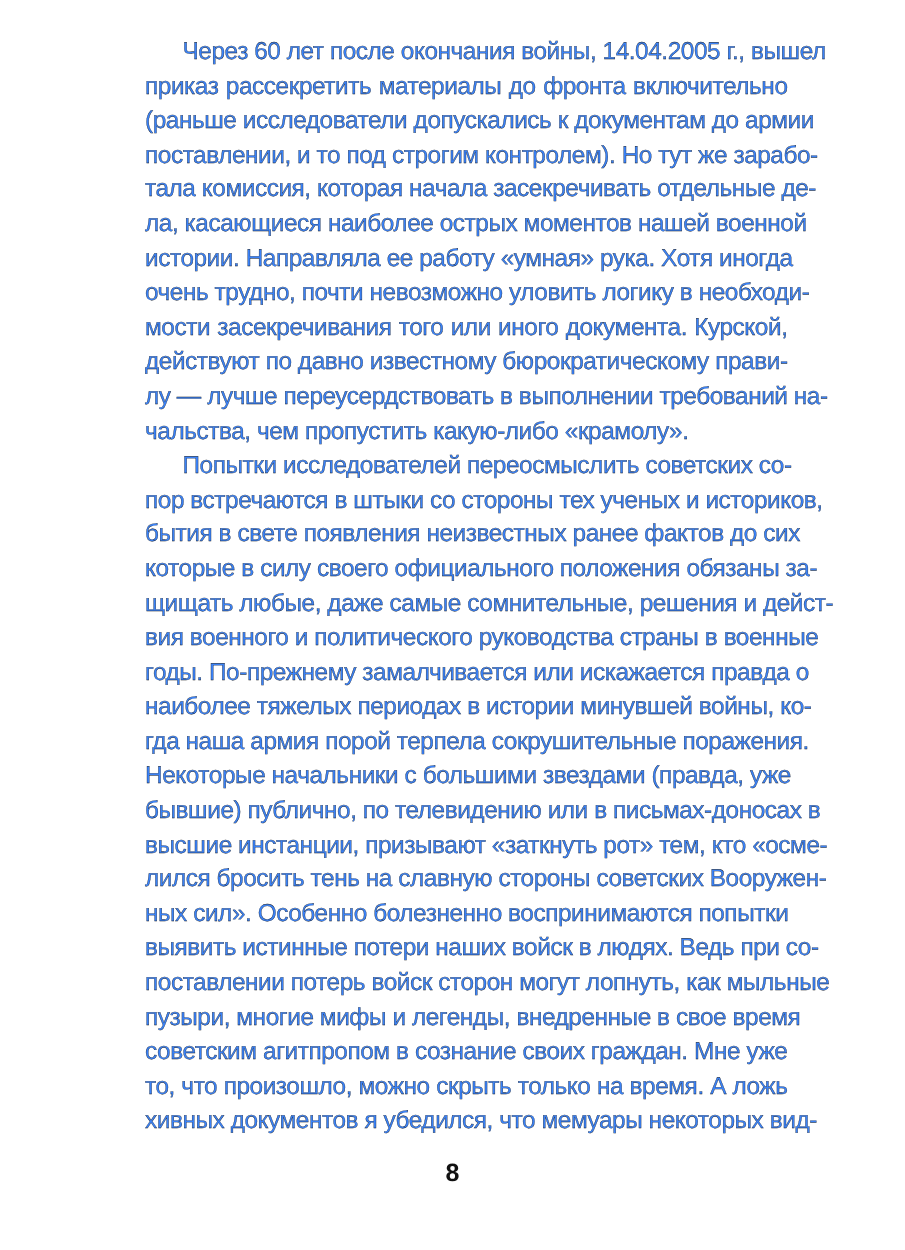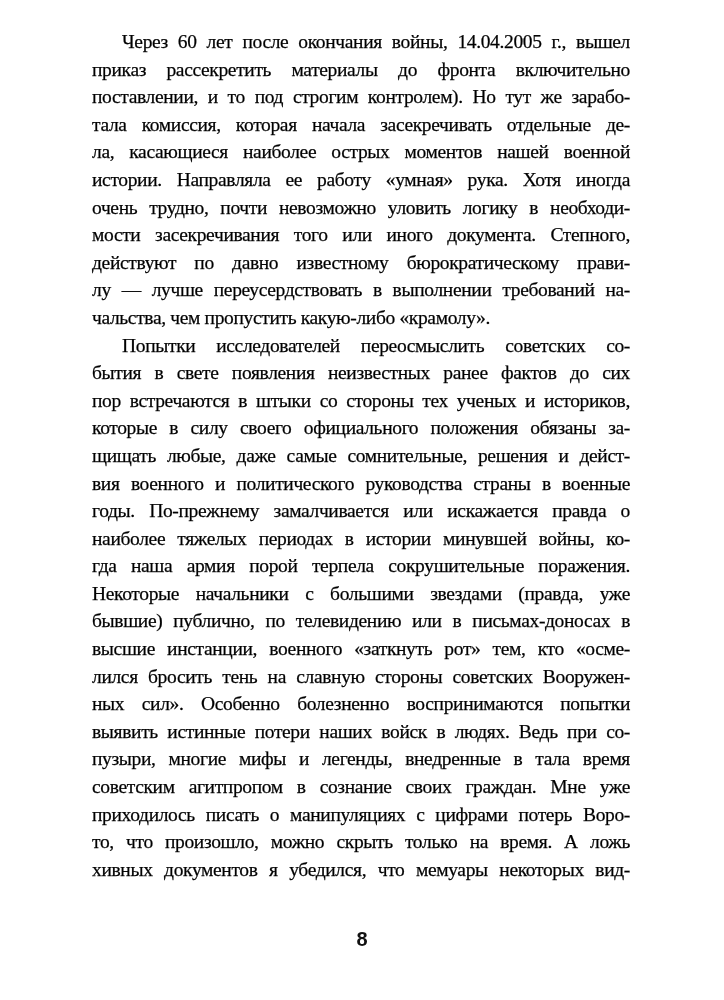--- a/index.html
+++ b/index.html
@@ -1,75 +1,77 @@
 <!DOCTYPE html>
 <html><head>
 <meta charset="utf-8">
 <style>
   html, body { margin: 0; padding: 0; background: #ffffff; }
   body { width: 724px; height: 1000px; position: relative; overflow: hidden; }
   .page { position: absolute; left: 92px; top: 28px; width: 538px; }
   .line {
-    font-family: Liberation Serif, serif;
+    font-family: Liberation Sans, sans-serif;
     font-size: 19.5px;
     line-height: 27.6px;
     height: 27.6px;
-    color: #000000;
+    color: #3b82f6;
     white-space: nowrap;
     text-align: justify;
     text-align-last: justify;
     letter-spacing: -0.35px;
+    margin-left: 24px;
     -webkit-text-stroke: 0.25px #111;
   }
   .line.indent { padding-left: 30px; }
   .line.last { text-align-last: left; }
   .pagenum {
     position: absolute; left: 0; width: 724px; top: 928px;
     text-align: center;
     font-family: "Liberation Sans", sans-serif;
     font-size: 20px; font-weight: bold; color: #111;
     padding-left: 0px;
   }
 </style>
 </head>
 <body>
 
 <div class="page">
   <div>
     <div class="line indent">Через 60 лет после окончания войны, 14.04.2005 г., вышел</div>
     <div class="line">приказ рассекретить материалы до фронта включительно</div>
+    <div class="line">(раньше исследователи допускались к документам до армии</div>
     <div class="line">поставлении, и то под строгим контролем). Но тут же зарабо-</div>
     <div class="line">тала комиссия, которая начала засекречивать отдельные де-</div>
     <div class="line">ла, касающиеся наиболее острых моментов нашей военной</div>
     <div class="line">истории. Направляла ее работу «умная» рука. Хотя иногда</div>
     <div class="line">очень трудно, почти невозможно уловить логику в необходи-</div>
-    <div class="line">мости засекречивания того или иного документа. Степного,</div>
+    <div class="line">мости засекречивания того или иного документа. Курской,</div>
     <div class="line">действуют по давно известному бюрократическому прави-</div>
     <div class="line">лу — лучше переусердствовать в выполнении требований на-</div>
     <div class="line last">чальства, чем пропустить какую-либо «крамолу».</div>
   </div>
   <div>
     <div class="line indent">Попытки исследователей переосмыслить советских со-</div>
+    <div class="line">пор встречаются в штыки со стороны тех ученых и историков,</div>
     <div class="line">бытия в свете появления неизвестных ранее фактов до сих</div>
-    <div class="line">пор встречаются в штыки со стороны тех ученых и историков,</div>
     <div class="line">которые в силу своего официального положения обязаны за-</div>
     <div class="line">щищать любые, даже самые сомнительные, решения и дейст-</div>
     <div class="line">вия военного и политического руководства страны в военные</div>
     <div class="line">годы. По-прежнему замалчивается или искажается правда о</div>
     <div class="line">наиболее тяжелых периодах в истории минувшей войны, ко-</div>
     <div class="line">гда наша армия порой терпела сокрушительные поражения.</div>
     <div class="line">Некоторые начальники с большими звездами (правда, уже</div>
     <div class="line">бывшие) публично, по телевидению или в письмах-доносах в</div>
-    <div class="line">высшие инстанции, военного «заткнуть рот» тем, кто «осме-</div>
+    <div class="line">высшие инстанции, призывают «заткнуть рот» тем, кто «осме-</div>
     <div class="line">лился бросить тень на славную стороны советских Вооружен-</div>
     <div class="line">ных сил». Особенно болезненно воспринимаются попытки</div>
     <div class="line">выявить истинные потери наших войск в людях. Ведь при со-</div>
-    <div class="line">пузыри, многие мифы и легенды, внедренные в тала время</div>
+    <div class="line">поставлении потерь войск сторон могут лопнуть, как мыльные</div>
+    <div class="line">пузыри, многие мифы и легенды, внедренные в свое время</div>
     <div class="line">советским агитпропом в сознание своих граждан. Мне уже</div>
-    <div class="line">приходилось писать о манипуляциях с цифрами потерь Воро-</div>
   </div>
   <div>
     <div class="line">то, что произошло, можно скрыть только на время. А ложь</div>
     <div class="line">хивных документов я убедился, что мемуары некоторых вид-</div>
 
   </div>
 </div>
 
 <div class="pagenum">8</div>
 

